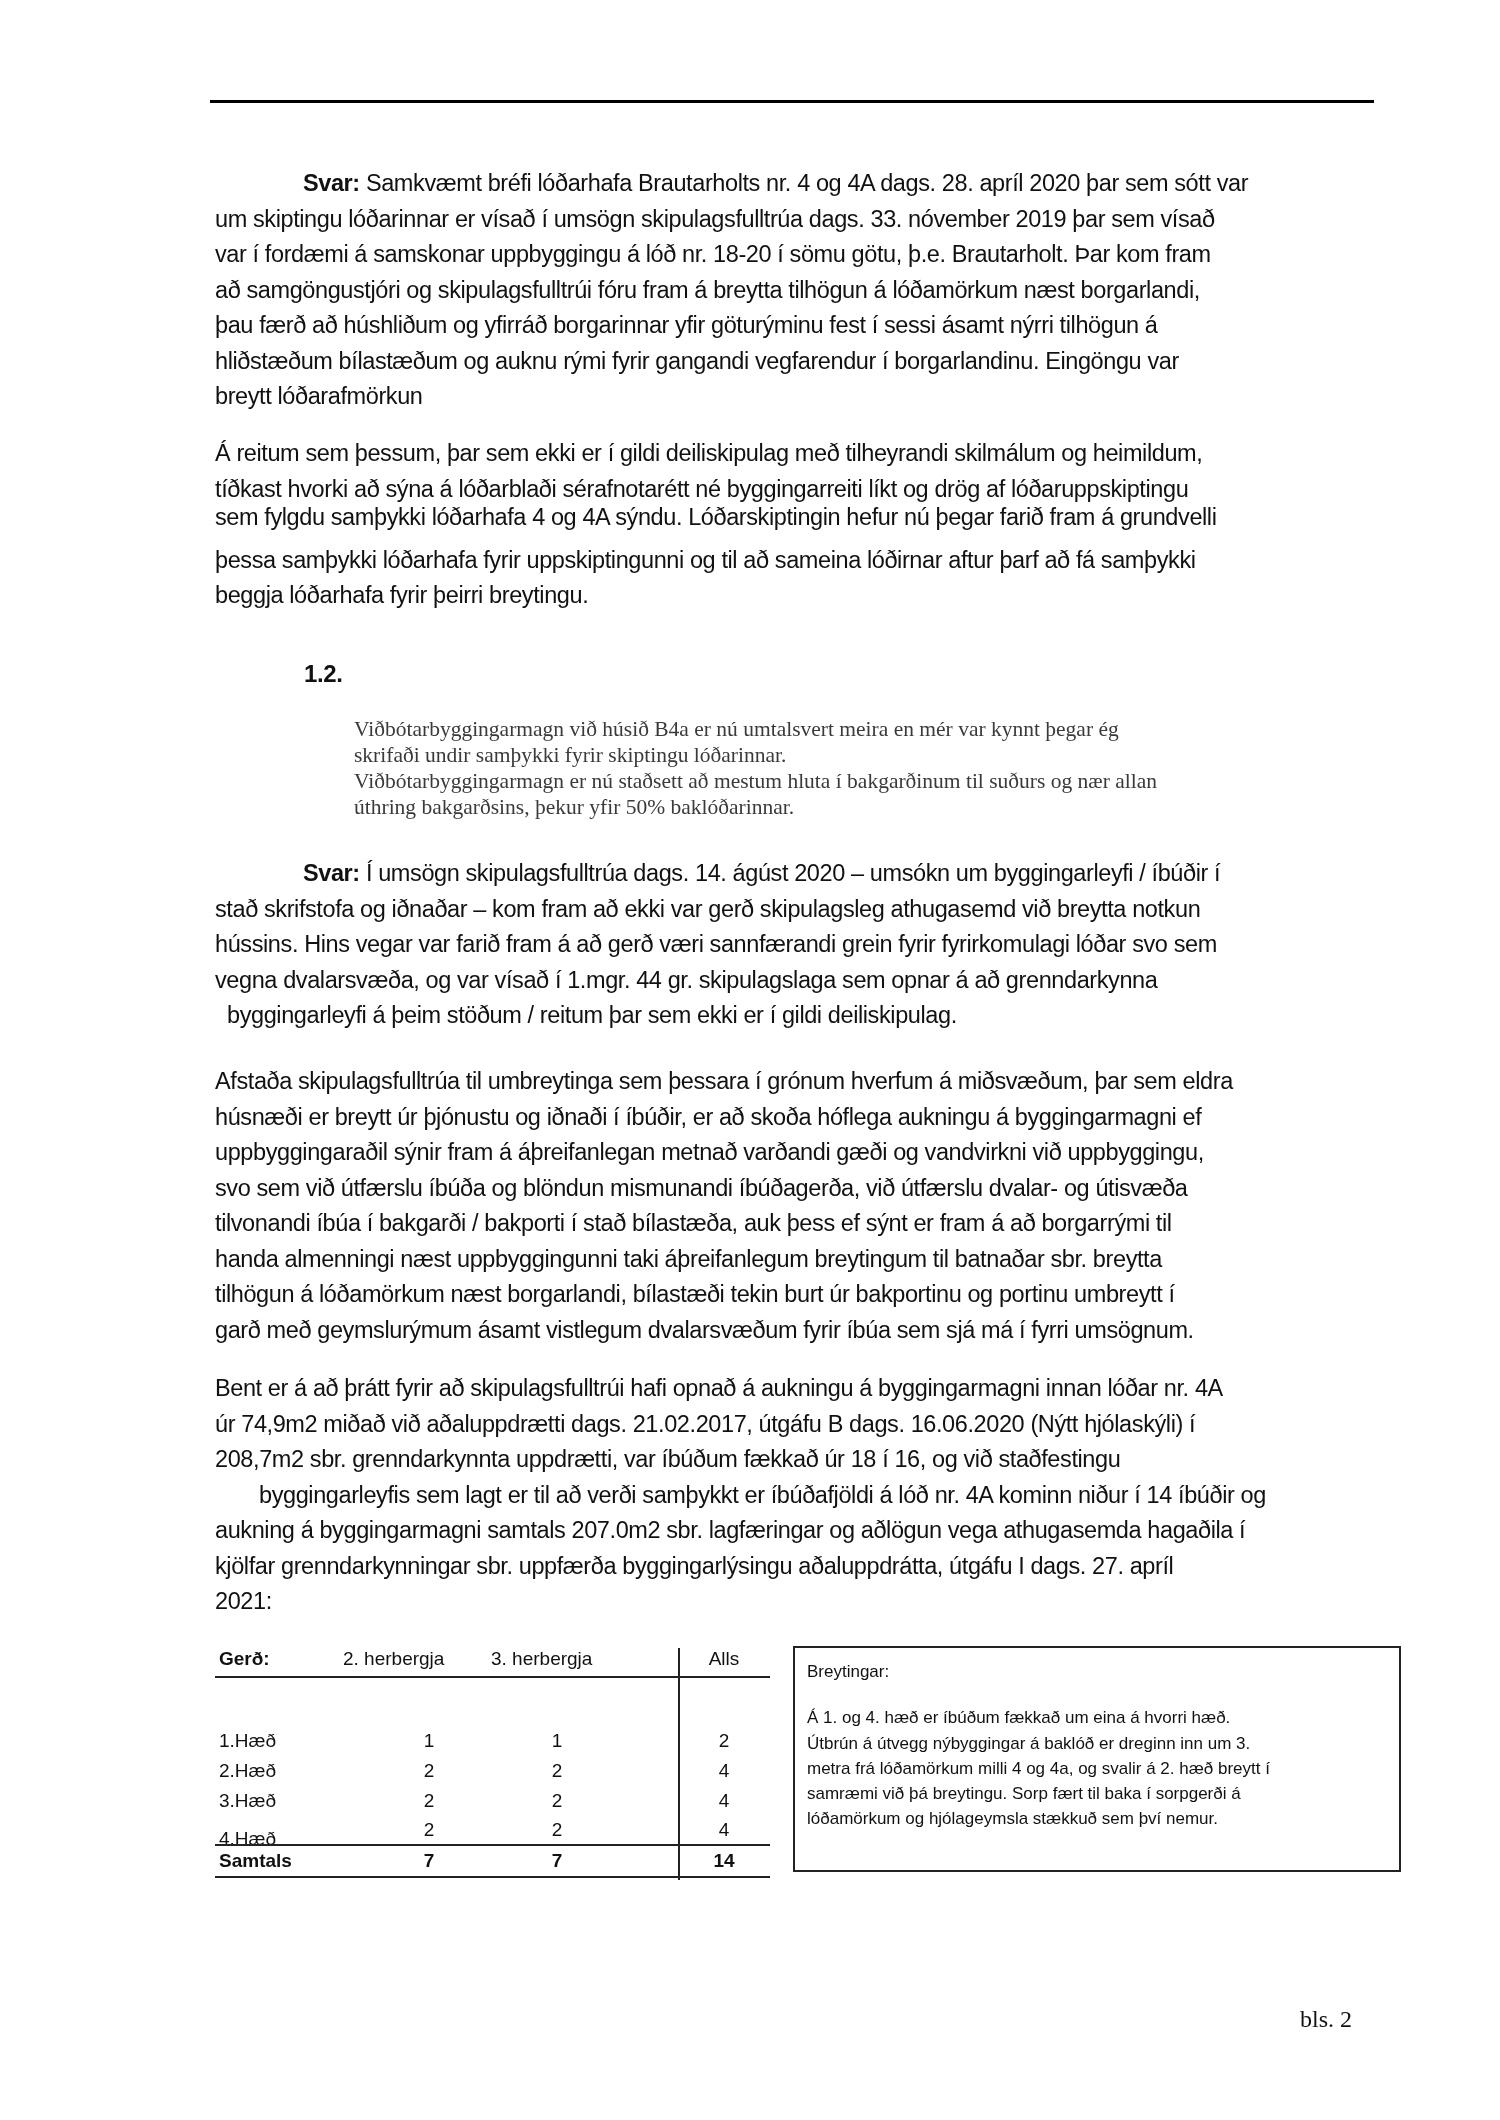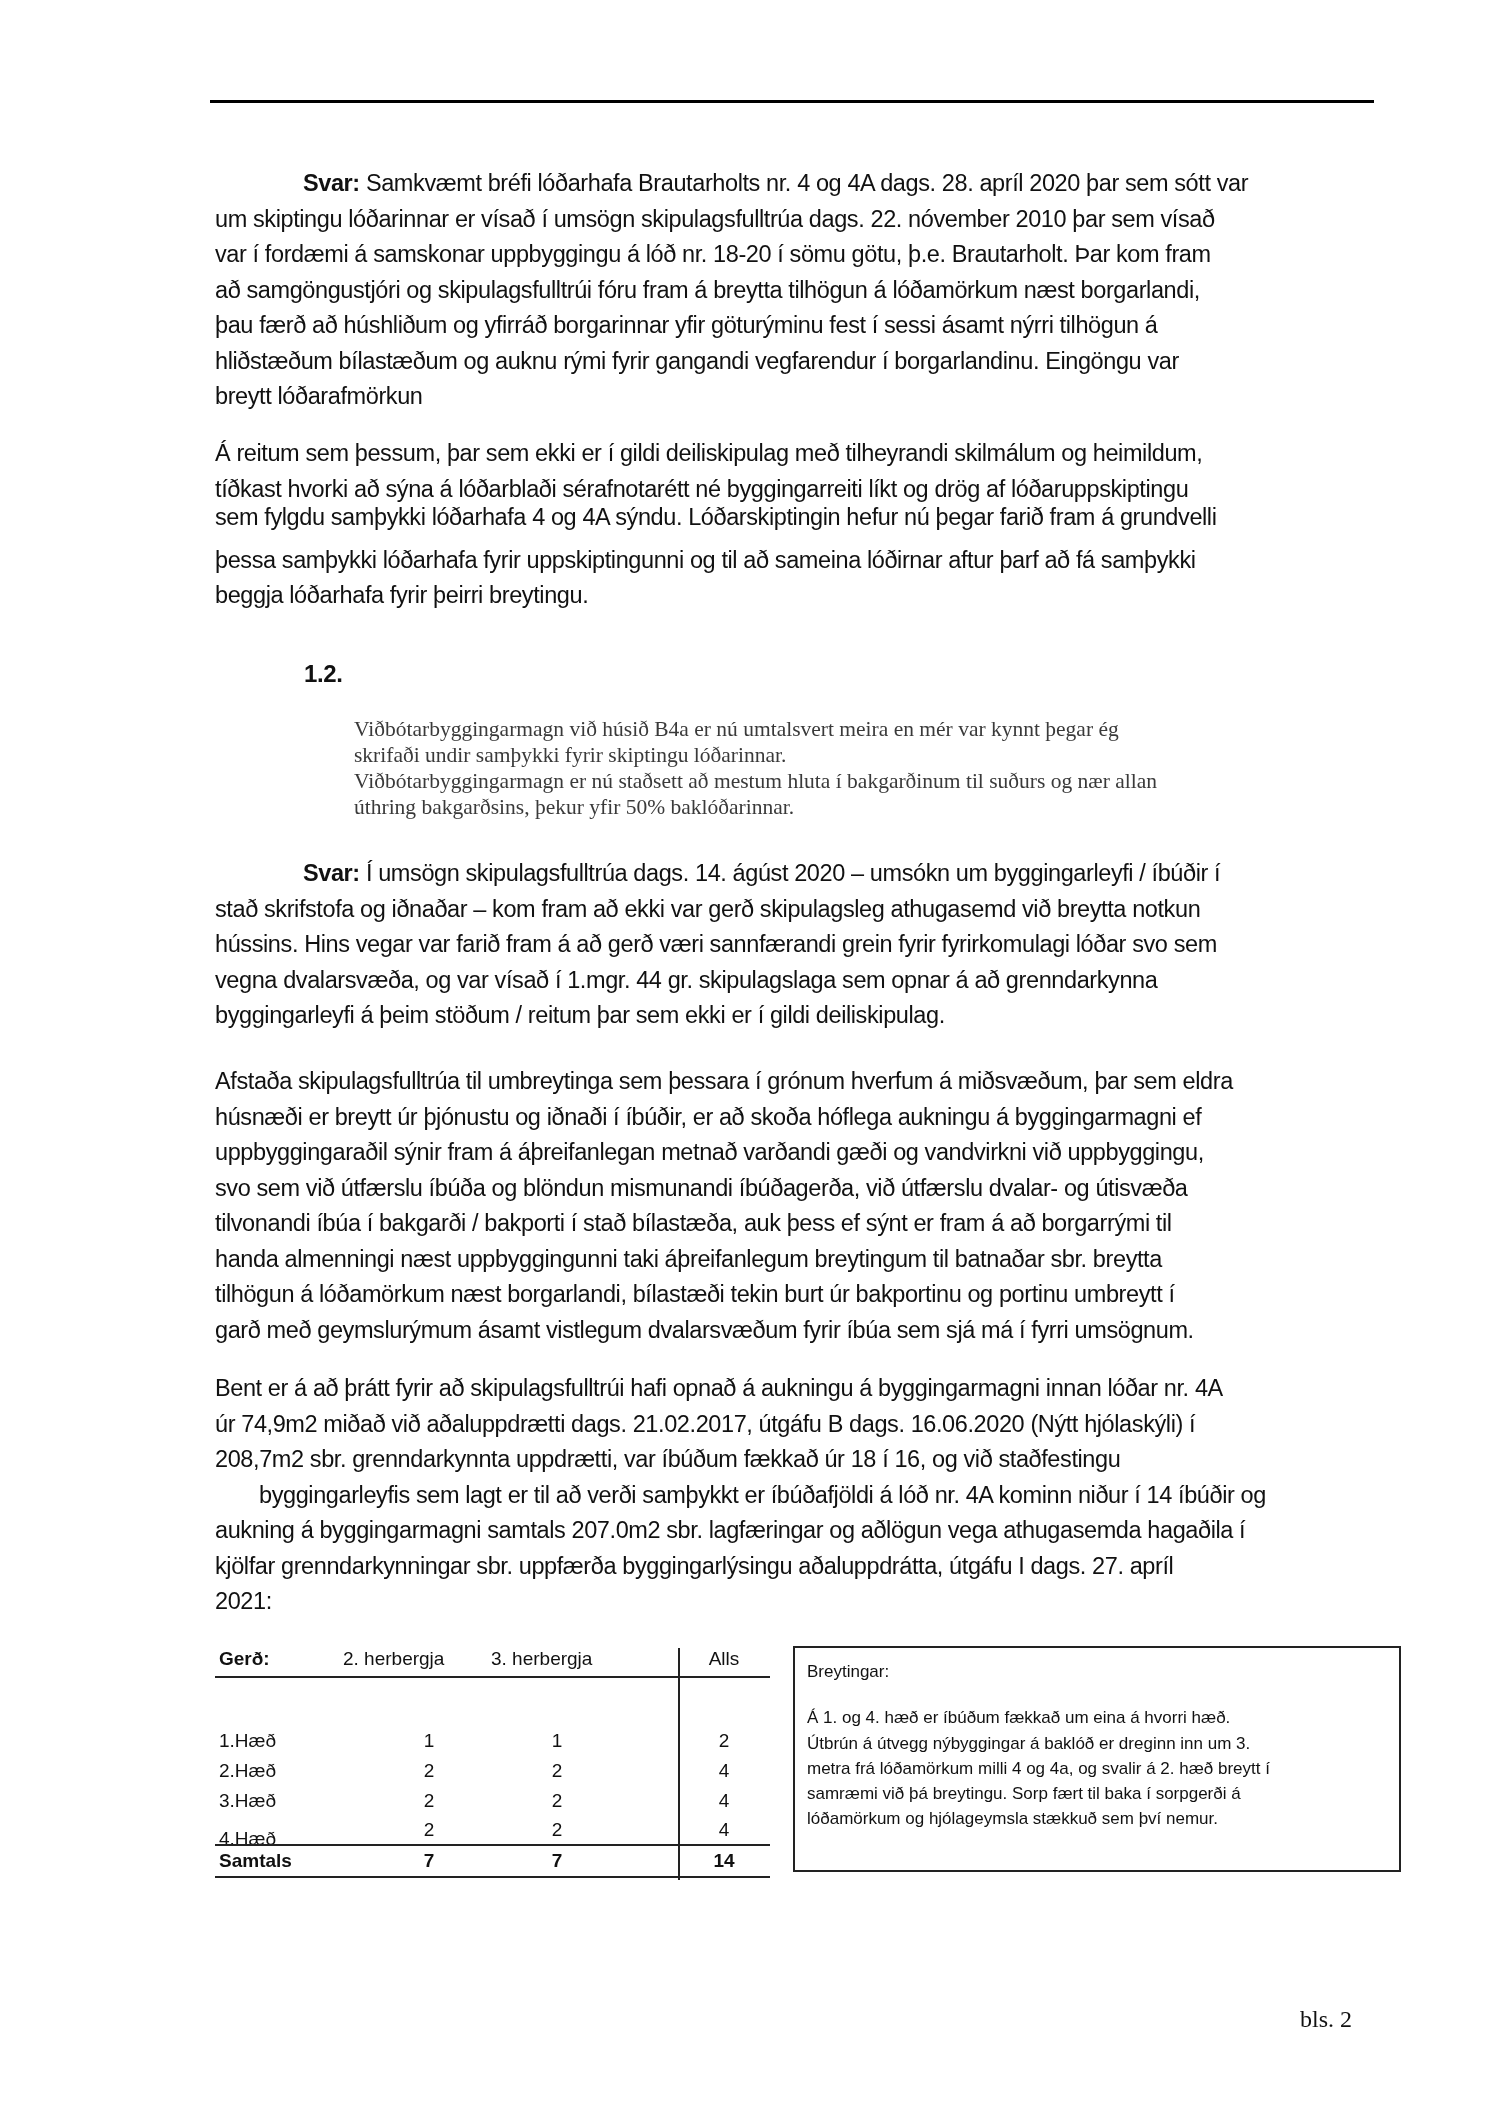--- a/index.html
+++ b/index.html
@@ -32,21 +32,21 @@
   .box .bl { position: absolute; left: 12px; white-space: nowrap; }
   .footer { position: absolute; left: 1300px; top: 2006px; font-family: "Liberation Serif", serif; font-size: 24px; color: #111; }
 </style>
 </head>
 <body>
 
 <div class="rule"></div>
 
 <div class="para cal" style="top:170px;">
   <div class="line" style="top:0; left:88px;"><span class="b">Svar:</span><span> Samkvæmt bréfi lóðarhafa Brautarholts nr. 4 og 4A dags. 28. apríl 2020 þar sem sótt var</span></div>
-  <div class="line" style="top:35.5px;">um skiptingu lóðarinnar er vísað í umsögn skipulagsfulltrúa dags. 22. nóvember 2010 þar sem vísað</div>
+  <div class="line" style="top:35.5px;">um skiptingu lóðarinnar er vísað í umsögn skipulagsfulltrúa dags. 33. nóvember 2019 þar sem vísað</div>
   <div class="line" style="top:71px;">var í fordæmi á samskonar uppbyggingu á lóð nr. 18-20 í sömu götu, þ.e. Brautarholt. Þar kom fram</div>
   <div class="line" style="top:106.5px;">að samgöngustjóri og skipulagsfulltrúi fóru fram á breytta tilhögun á lóðamörkum næst borgarlandi,</div>
   <div class="line" style="top:142px;">þau færð að húshliðum og yfirráð borgarinnar yfir göturýminu fest í sessi ásamt nýrri tilhögun á</div>
   <div class="line" style="top:177.5px;">hliðstæðum bílastæðum og auknu rými fyrir gangandi vegfarendur í borgarlandinu. Eingöngu var</div>
   <div class="line" style="top:213px;">breytt lóðarafmörkun</div>
 </div>
 
 <div class="para cal" style="top:440px;">
   <div class="line" style="top:0;">Á reitum sem þessum, þar sem ekki er í gildi deiliskipulag með tilheyrandi skilmálum og heimildum,</div>
   <div class="line" style="top:35.5px;">tíðkast hvorki að sýna á lóðarblaði sérafnotarétt né byggingarreiti líkt og drög af lóðaruppskiptingu</div>
@@ -62,21 +62,21 @@
   <span class="ql">skrifaði undir samþykki fyrir skiptingu lóðarinnar.</span>
   <span class="ql">Viðbótarbyggingarmagn er nú staðsett að mestum hluta í bakgarðinum til suðurs og nær allan</span>
   <span class="ql">úthring bakgarðsins, þekur yfir 50% baklóðarinnar.</span>
 </div>
 
 <div class="para cal" style="top:860px;">
   <div class="line" style="top:0; left:88px;"><span class="b">Svar:</span><span> Í umsögn skipulagsfulltrúa dags. 14. ágúst 2020 – umsókn um byggingarleyfi / íbúðir í</span></div>
   <div class="line" style="top:35.5px;">stað skrifstofa og iðnaðar – kom fram að ekki var gerð skipulagsleg athugasemd við breytta notkun</div>
   <div class="line" style="top:71px;">hússins. Hins vegar var farið fram á að gerð væri sannfærandi grein fyrir fyrirkomulagi lóðar svo sem</div>
   <div class="line" style="top:106.5px;">vegna dvalarsvæða, og var vísað í 1.mgr. 44 gr. skipulagslaga sem opnar á að grenndarkynna</div>
-  <div class="line" style="top:142px;">byggingarleyfi á þeim stöðum / reitum þar sem ekki er í gildi deiliskipulag.</div>
+  <div class="line" style="top:142px;margin-left:12px;">byggingarleyfi á þeim stöðum / reitum þar sem ekki er í gildi deiliskipulag.</div>
 </div>
 
 <div class="para cal" style="top:1068px;">
   <div class="line" style="top:0;">Afstaða skipulagsfulltrúa til umbreytinga sem þessara í grónum hverfum á miðsvæðum, þar sem eldra</div>
   <div class="line" style="top:35.5px;">húsnæði er breytt úr þjónustu og iðnaði í íbúðir, er að skoða hóflega aukningu á byggingarmagni ef</div>
   <div class="line" style="top:71px;">uppbyggingaraðil sýnir fram á áþreifanlegan metnað varðandi gæði og vandvirkni við uppbyggingu,</div>
   <div class="line" style="top:106.5px;">svo sem við útfærslu íbúða og blöndun mismunandi íbúðagerða, við útfærslu dvalar- og útisvæða</div>
   <div class="line" style="top:142px;">tilvonandi íbúa í bakgarði / bakporti í stað bílastæða, auk þess ef sýnt er fram á að borgarrými til</div>
   <div class="line" style="top:177.5px;">handa almenningi næst uppbyggingunni taki áþreifanlegum breytingum til batnaðar sbr. breytta</div>
   <div class="line" style="top:213px;">tilhögun á lóðamörkum næst borgarlandi, bílastæði tekin burt úr bakportinu og portinu umbreytt í</div>

